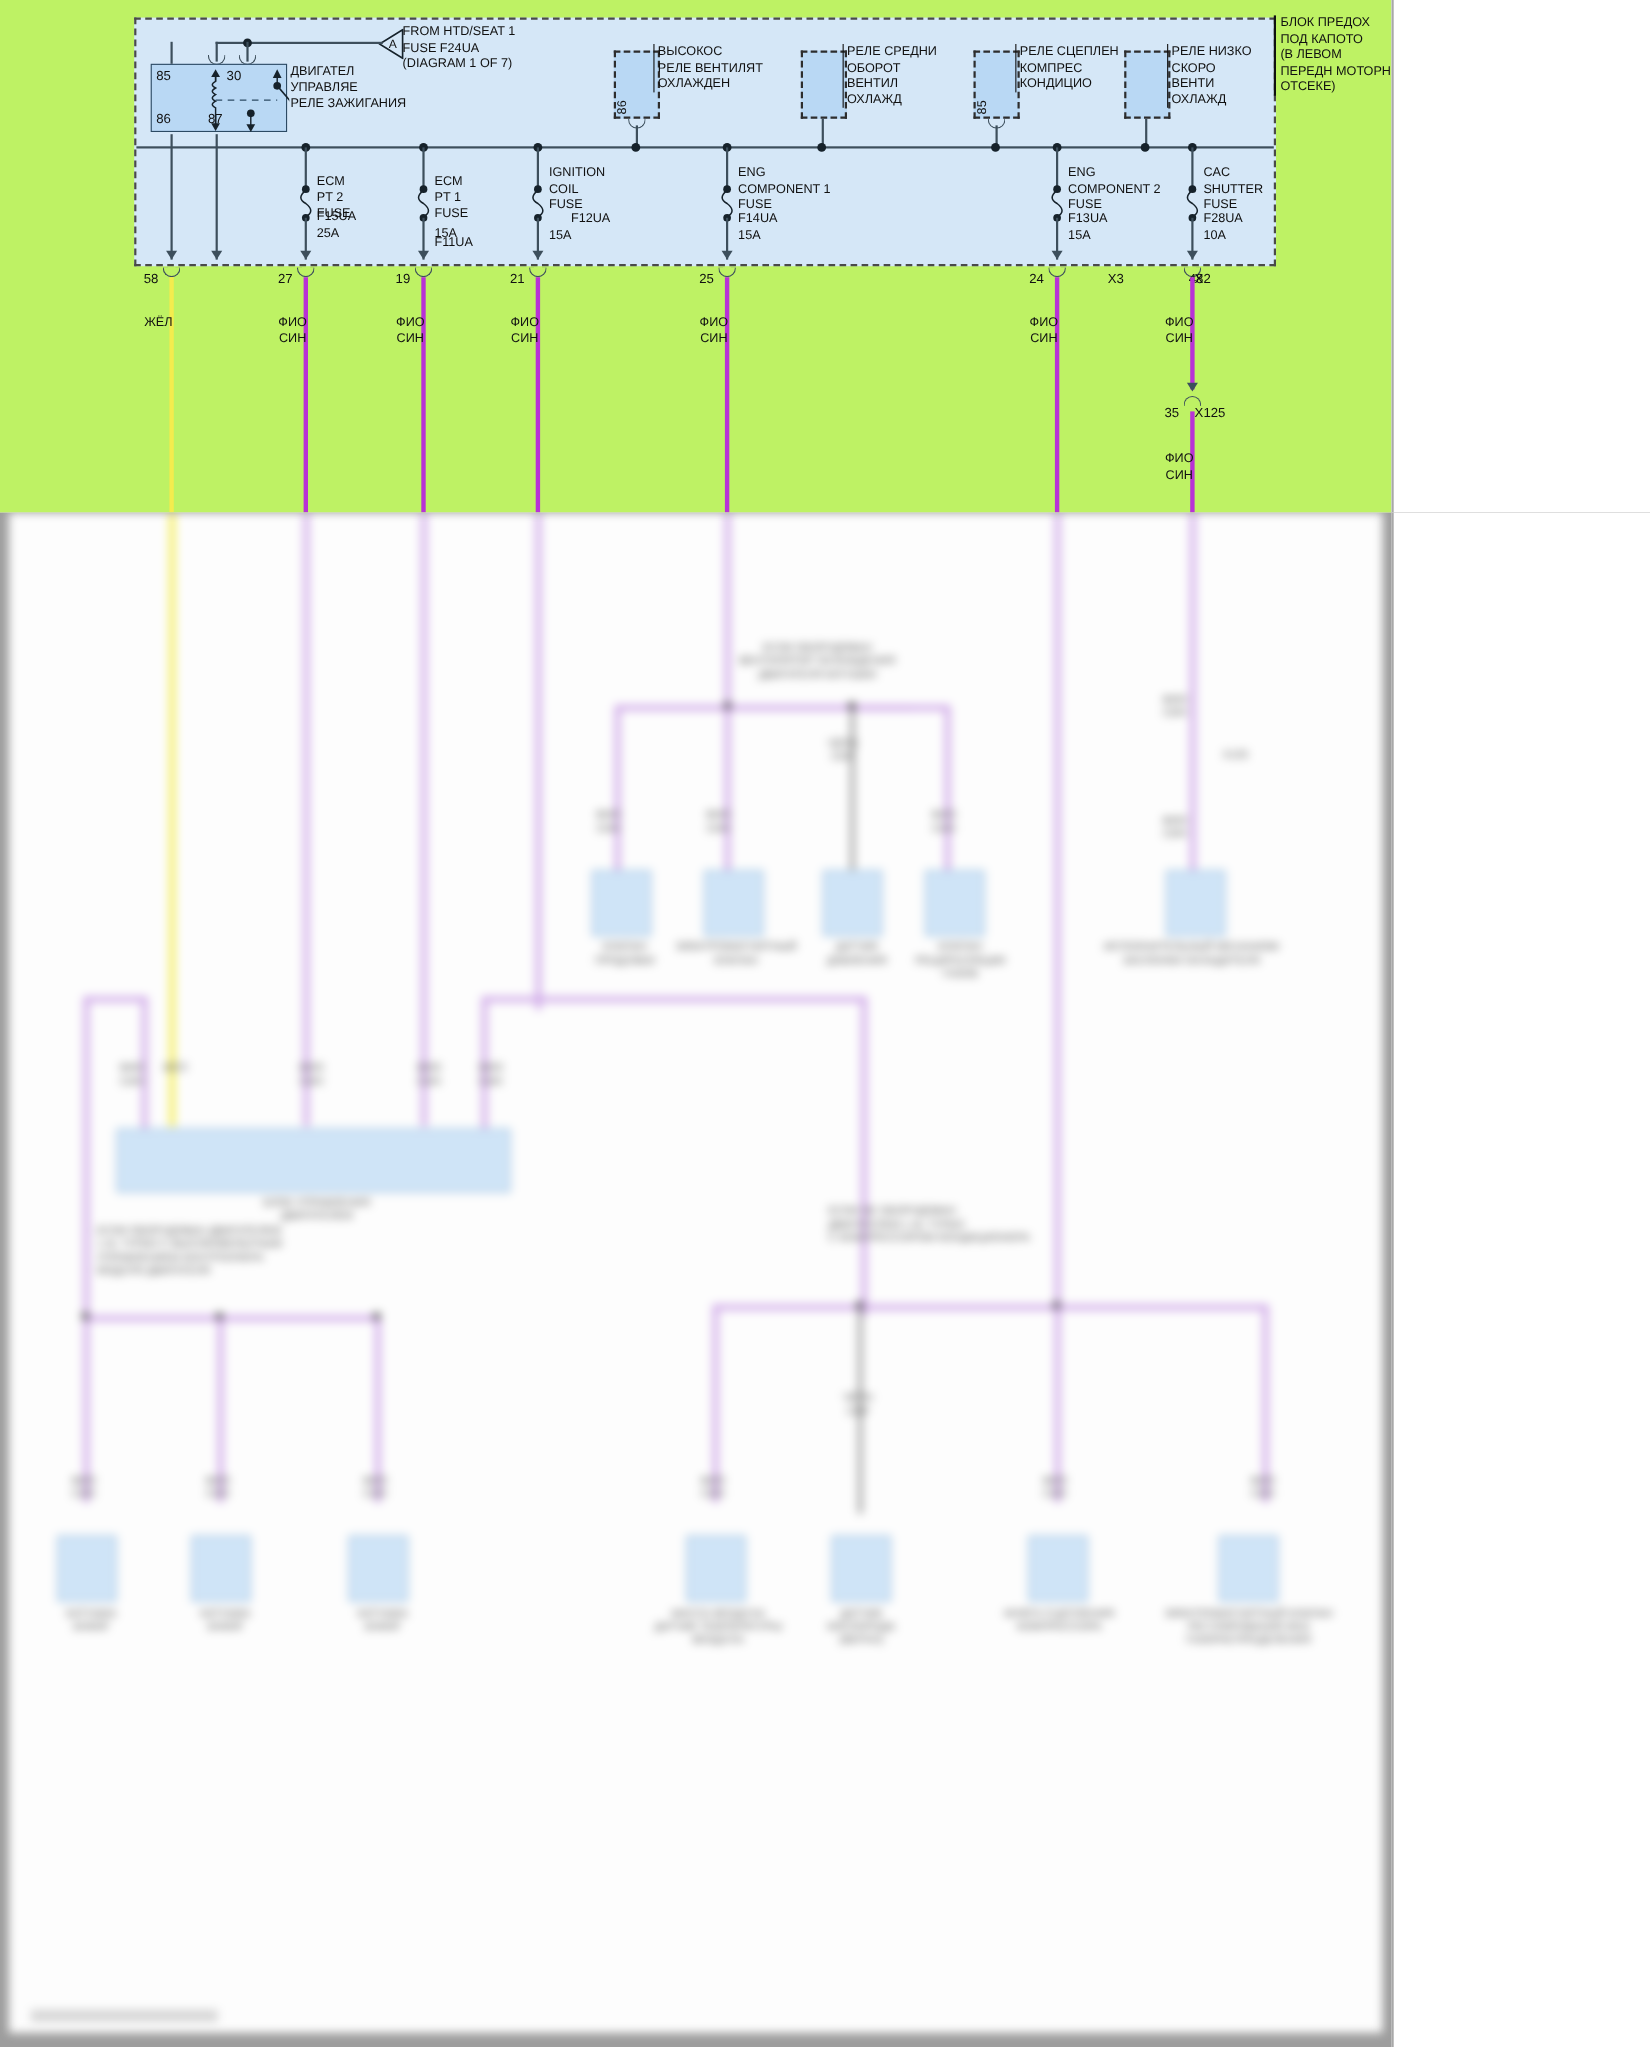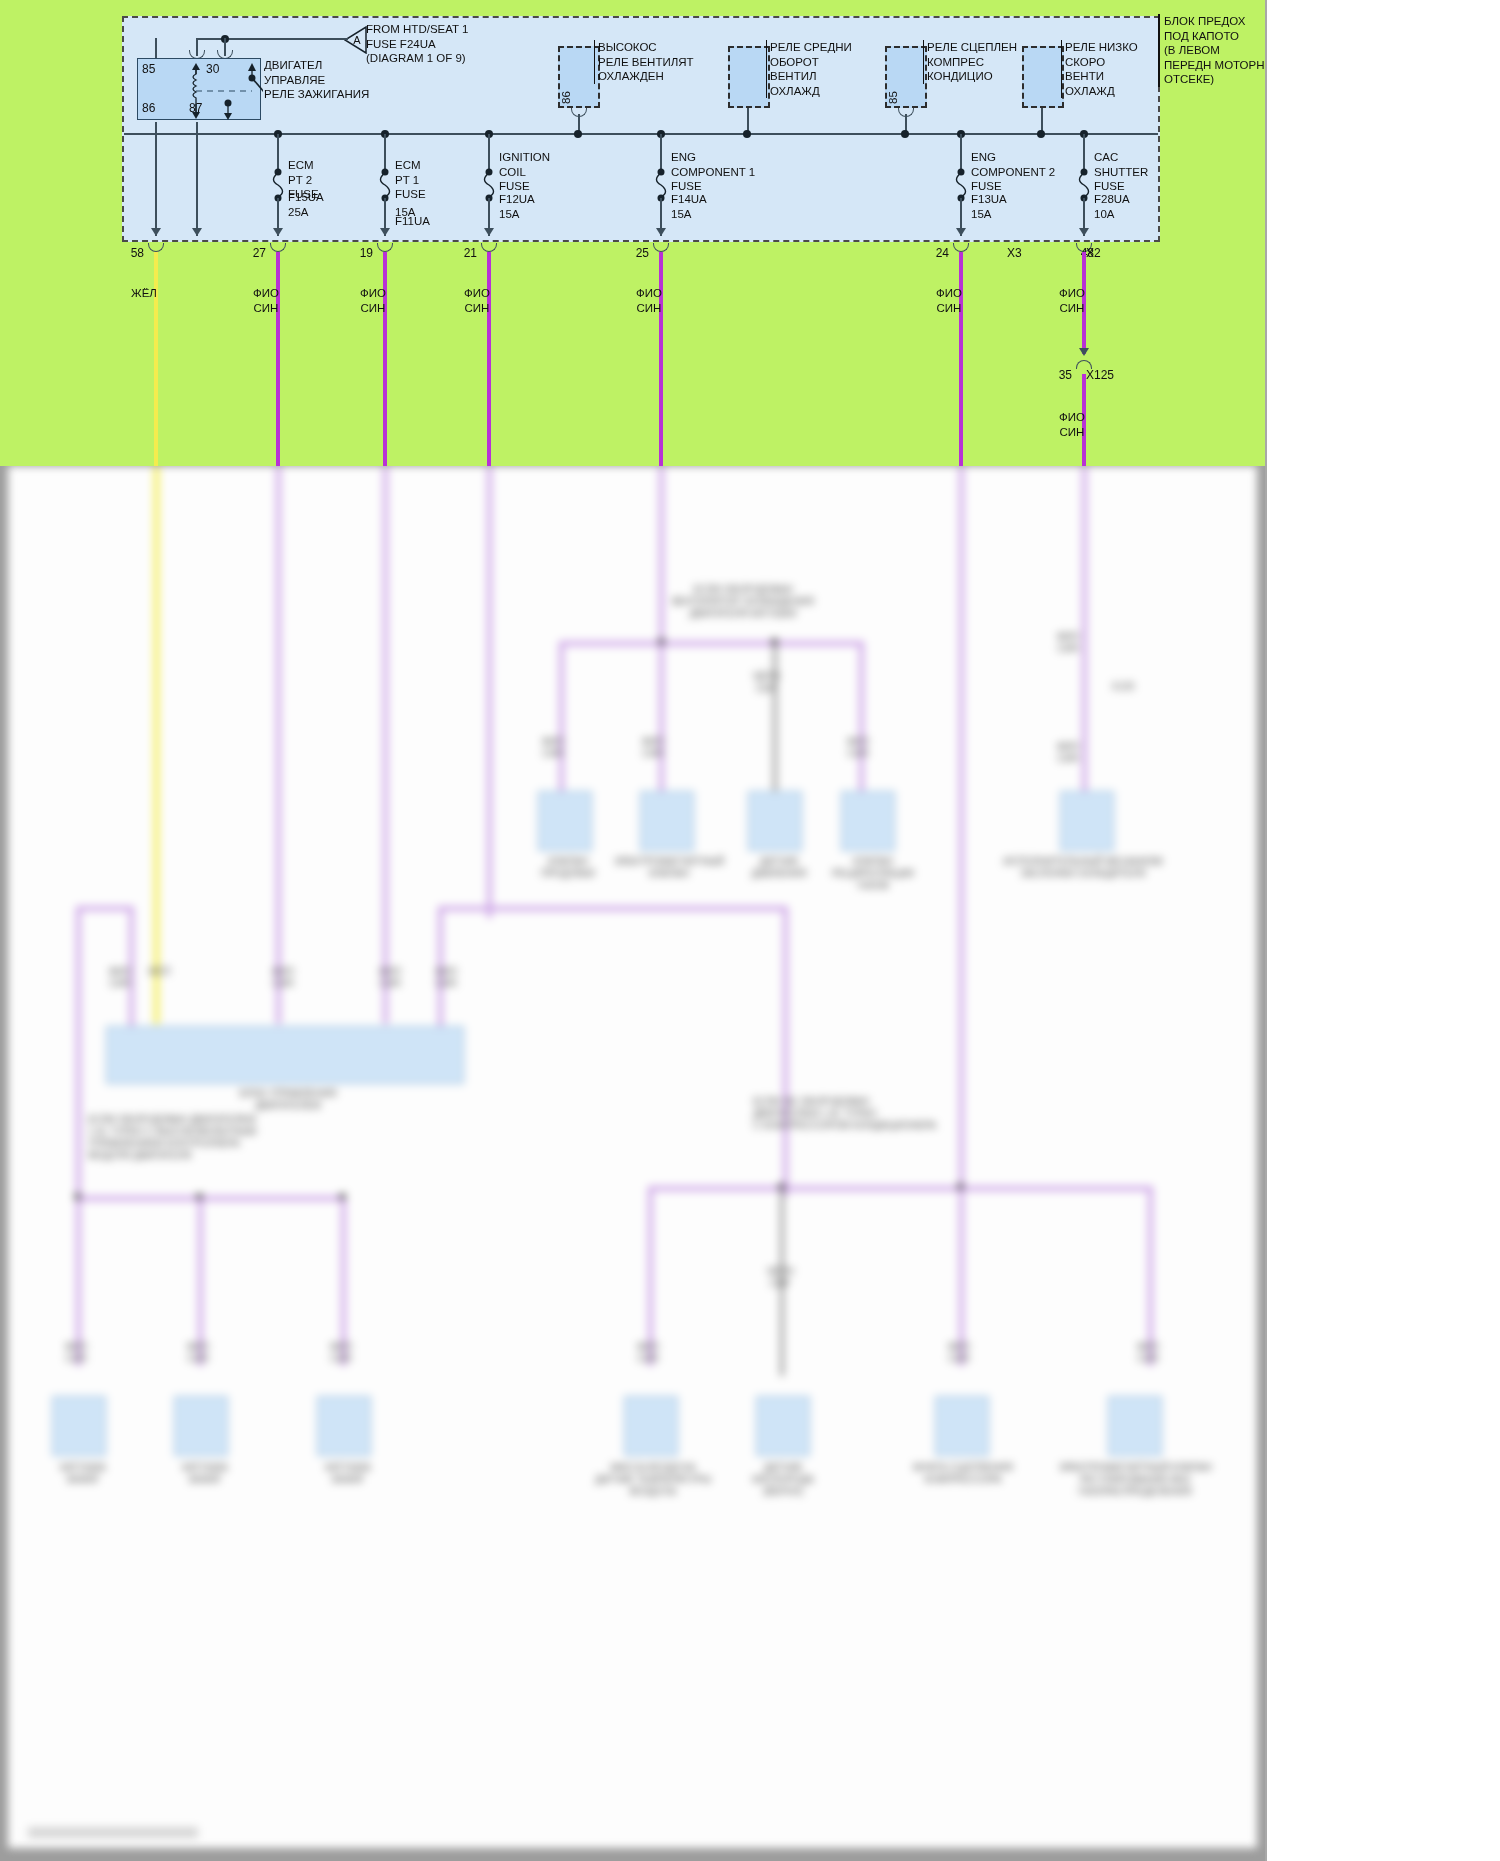--- a/index.html
+++ b/index.html
@@ -262,21 +262,21 @@
 (В ЛЕВОМ
 ПЕРЕДН МОТОРН
 ОТСЕКЕ)</div>
 
     <svg style="position:absolute;left:344px;top:26px;" width="24" height="28">
       <polygon points="22,1 22,27 1,14" fill="#d5e7f7" stroke="#16222b" stroke-width="1.5"></polygon>
       <text x="13" y="18" font-size="11" font-family="Liberation Sans, sans-serif" text-anchor="middle" fill="#111">A</text>
     </svg>
     <div class="fromlabel">FROM HTD/SEAT 1
 FUSE F24UA
-(DIAGRAM 1 OF 9)</div>
+(DIAGRAM 1 OF 7)</div>
 
     <div style="position:absolute;left:196px;top:38px;width:152px;height:2px;background:#3d4f5c;"></div>
     <div class="node" style="left:221px;top:35px;"></div>
     <div class="vwire" style="left:196px;top:38px;height:18px;"></div>
     <div class="vwire" style="left:224px;top:38px;height:18px;"></div>
     <div class="cap" style="left:189px;top:50px;"></div>
     <div class="cap" style="left:217px;top:50px;"></div>
 
     <div class="igrelay"></div>
     <div class="igr-num" style="left:142px;top:62px;">85</div>
@@ -395,21 +395,21 @@
     <svg class="fuse-sq" style="left:479px;top:168px;" width="20" height="34">
       <circle cx="10" cy="4" r="3.5" fill="#16222b"></circle>
       <path d="M10 5 q-9 7 0 12 q9 7 0 12" stroke="#16222b" fill="none" stroke-width="1.4"></path>
       <circle cx="10" cy="30" r="3.5" fill="#16222b"></circle>
     </svg>
     <div class="vwire" style="left:488px;top:198px;height:38px;"></div>
     <div class="arrowdown" style="left:484px;top:228px;"></div>
     <div class="fuse-label" style="left:499px;top:150px;">IGNITION
 COIL
 FUSE</div>
-    <div class="fuse-label" style="left:499px;top:192px;">F12UA</div>
+    <div class="fuse-label" style="left:519px;top:192px;">F12UA</div>
     <div class="fuse-label" style="left:499px;top:207px;">15A</div>
 
     <div class="vwire" style="left:660px;top:134px;height:38px;"></div>
     <svg class="fuse-sq" style="left:651px;top:168px;" width="20" height="34">
       <circle cx="10" cy="4" r="3.5" fill="#16222b"></circle>
       <path d="M10 5 q-9 7 0 12 q9 7 0 12" stroke="#16222b" fill="none" stroke-width="1.4"></path>
       <circle cx="10" cy="30" r="3.5" fill="#16222b"></circle>
     </svg>
     <div class="vwire" style="left:660px;top:198px;height:38px;"></div>
     <div class="arrowdown" style="left:656px;top:228px;"></div>

